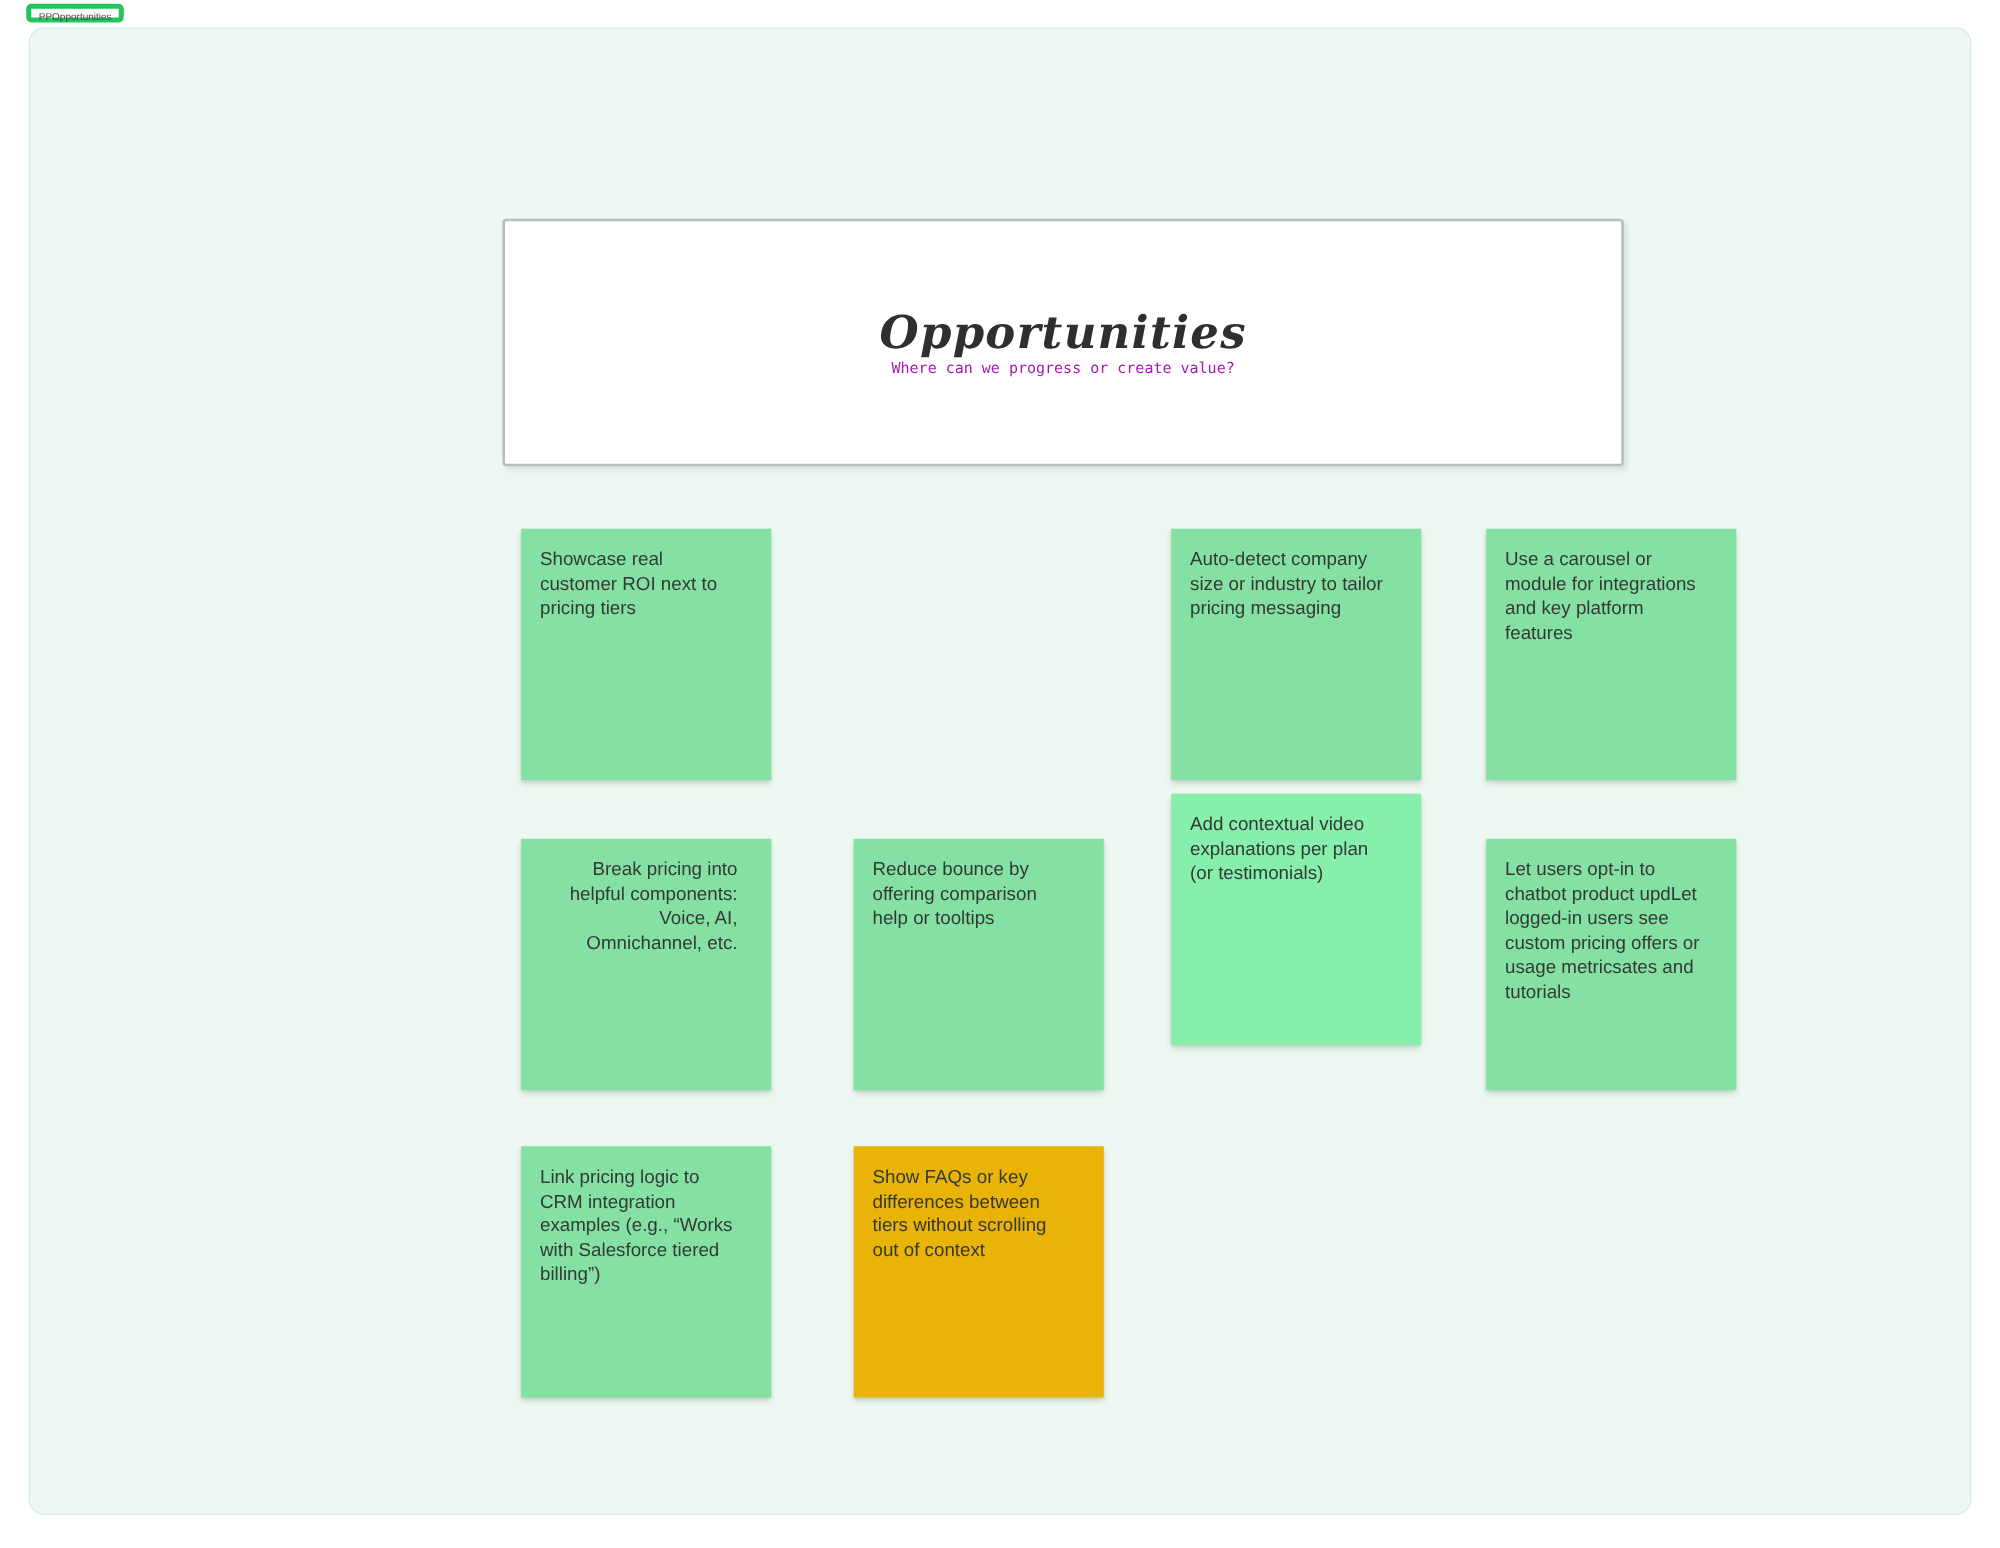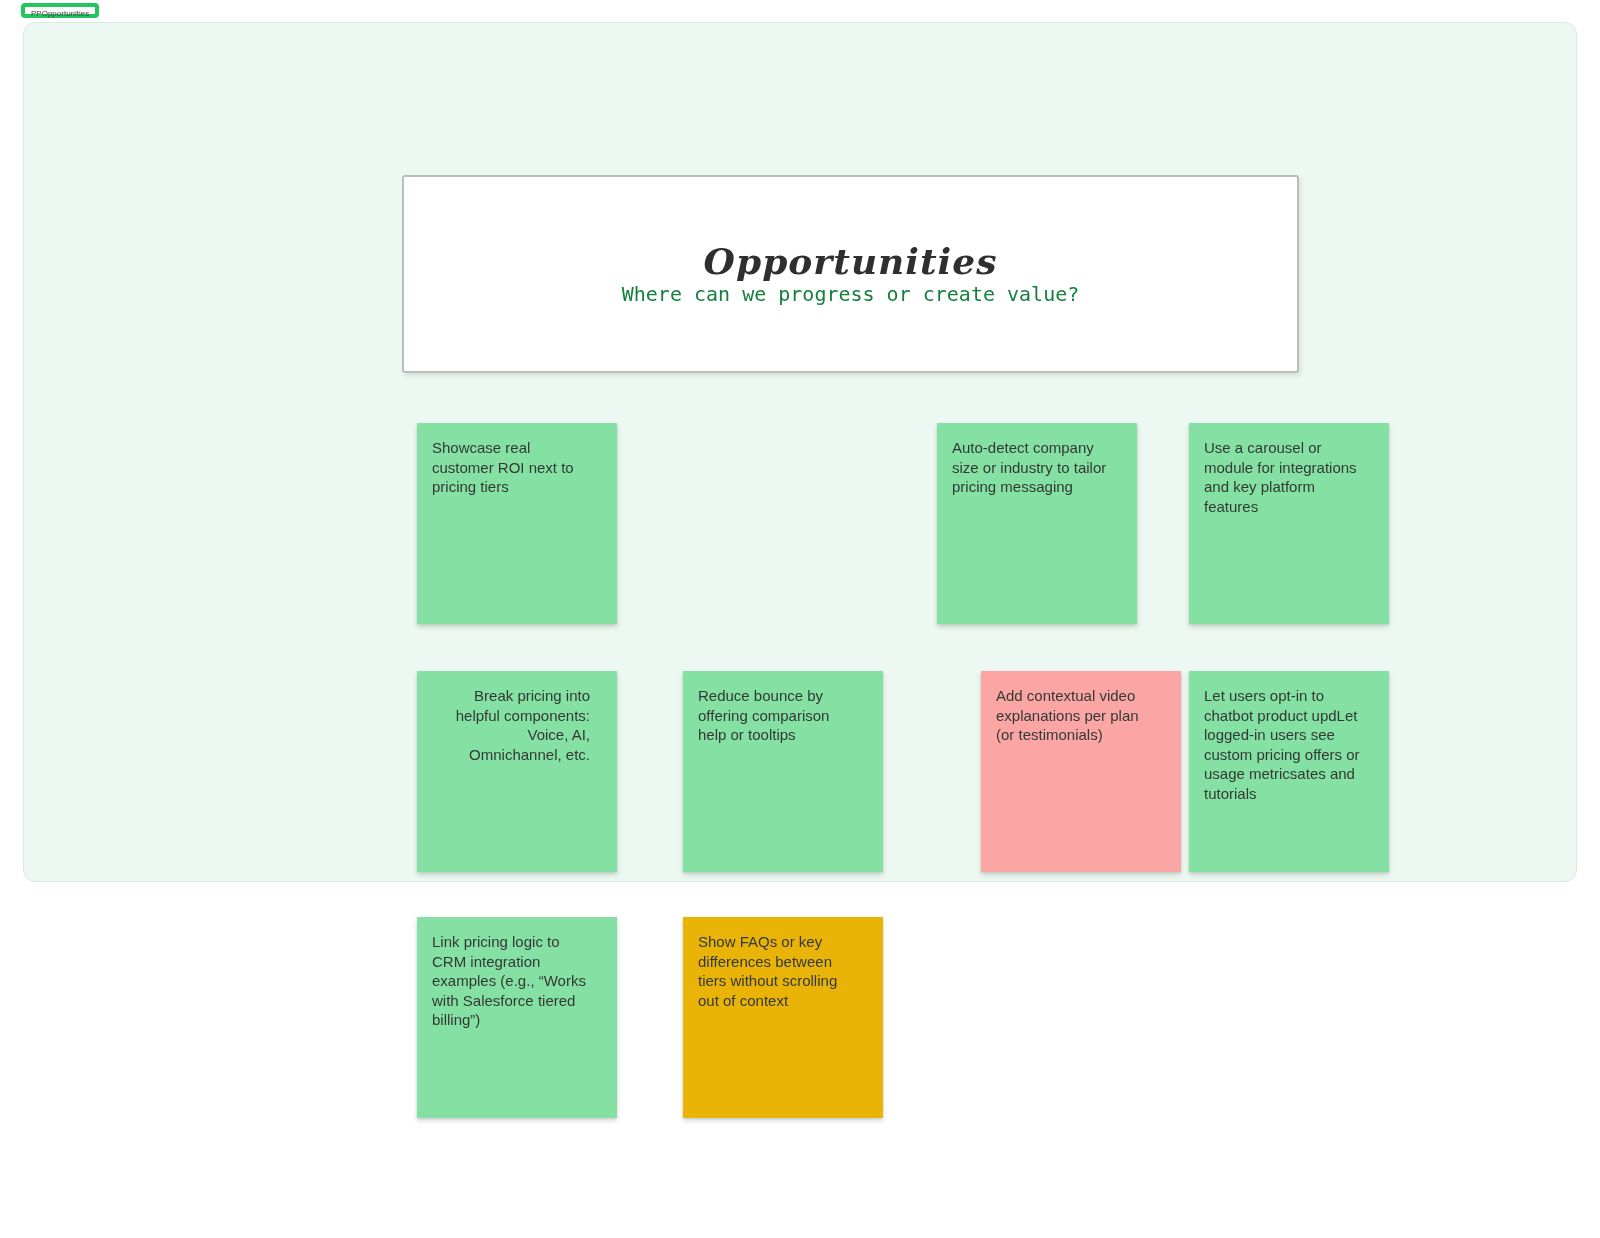--- a/index.html
+++ b/index.html
@@ -29,21 +29,21 @@
     white-space: nowrap;
     cursor: pointer;
   }
 
   
   .canvas {
     position: absolute;
     left: 23px;
     top: 22px;
     width: 1554px;
-    height: 860px;
+    height: 1190px;
     background: #ecf8f1; 
     border: 1px solid #d6ecdd;
     border-radius: 12px;
   }
 
   
   .title-frame {
     position: absolute;
     left: 378px;
     top: 152px;
@@ -66,22 +66,22 @@
     font-weight: 700;
     font-size: 36px;
     letter-spacing: 1px;
     color: #2f2f2f;
     line-height: 1.1;
   }
 
   .frame-subtitle {
     margin-top: 0;
     font-family: "DejaVu Sans Mono", monospace;
-    font-size: 20px;
-    color: #15803d;
+    font-size: 12px;
+    color: #a21caf;
   }
 
   
   .note {
     position: absolute;
     width: 200px;
     height: 201px;
     background: #85e0a3; 
     box-shadow: 0 3px 5px rgba(32, 66, 47, 0.18), 0 1px 2px rgba(32, 66, 47, 0.10);
     padding: 15px 27px 12px 15px;
@@ -117,21 +117,21 @@
   <div class="note" style="left: 913px; top: 400px; background-color: rgb(133, 224, 163);">
     <div class="note-text">Auto-detect company size or industry to tailor pricing messaging</div>
   </div>
 
   <div class="note" style="left: 393px; top: 648px; background-color: rgb(133, 224, 163); text-align: right;">
     <div class="note-text">Break pricing into helpful components: Voice, AI, Omnichannel, etc.</div>
   </div>
   <div class="note" style="left: 659px; top: 648px; background-color: rgb(133, 224, 163);">
     <div class="note-text">Reduce bounce by offering comparison help or tooltips</div>
   </div>
-  <div class="note" style="left: 913px; top: 648px; background-color: #fca5a5; margin-left: 44px;">
+  <div class="note" style="left: 913px; top: 612px; background-color: #86efac;">
     <div class="note-text">Add contextual video explanations per plan (or testimonials)</div>
   </div>
   <div class="note" style="left: 1165px; top: 648px; background-color: rgb(133, 224, 163);">
     <div class="note-text">Let users opt-in to chatbot product updLet logged-in users see custom pricing offers or usage metricsates and tutorials</div>
   </div>
 
   <div class="note" style="left: 393px; top: 894px; background-color: rgb(133, 224, 163);">
     <div class="note-text">Link pricing logic to CRM integration examples (e.g., “Works with Salesforce tiered billing”)</div>
   </div>
   <div class="note" style="left: 659px; top: 894px; background-color: #eab308;">

